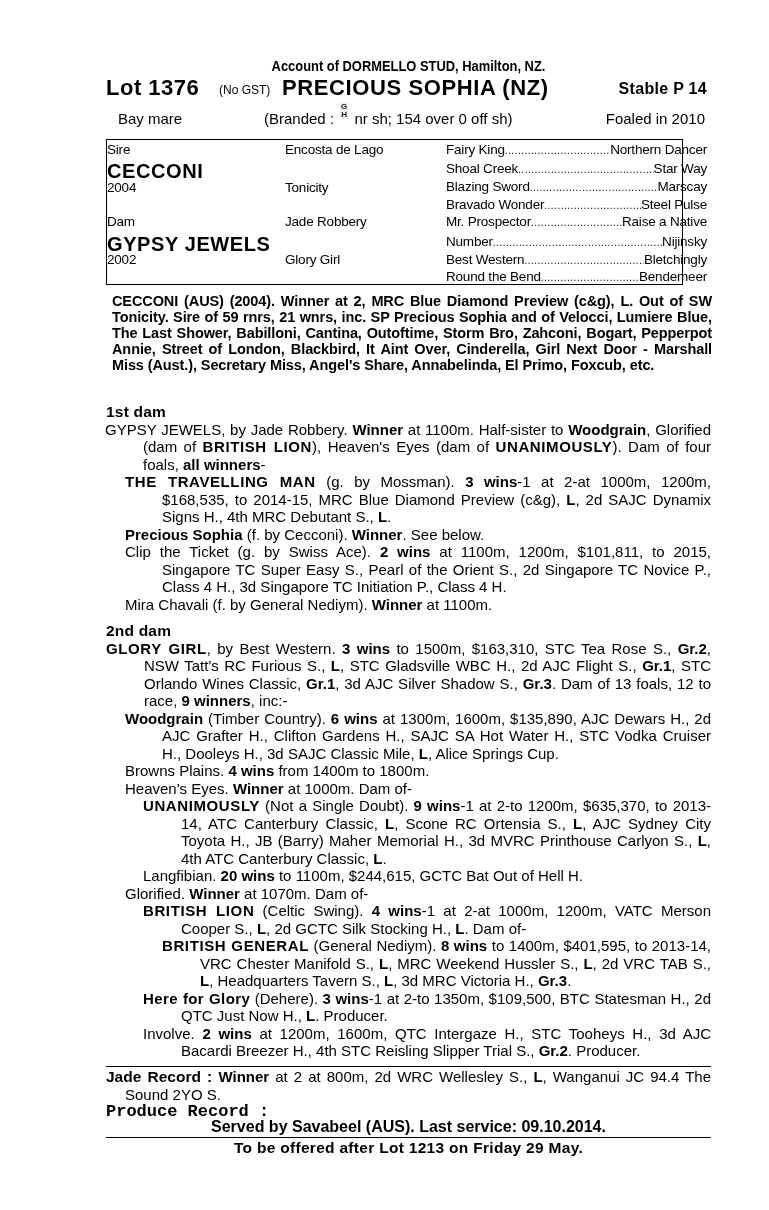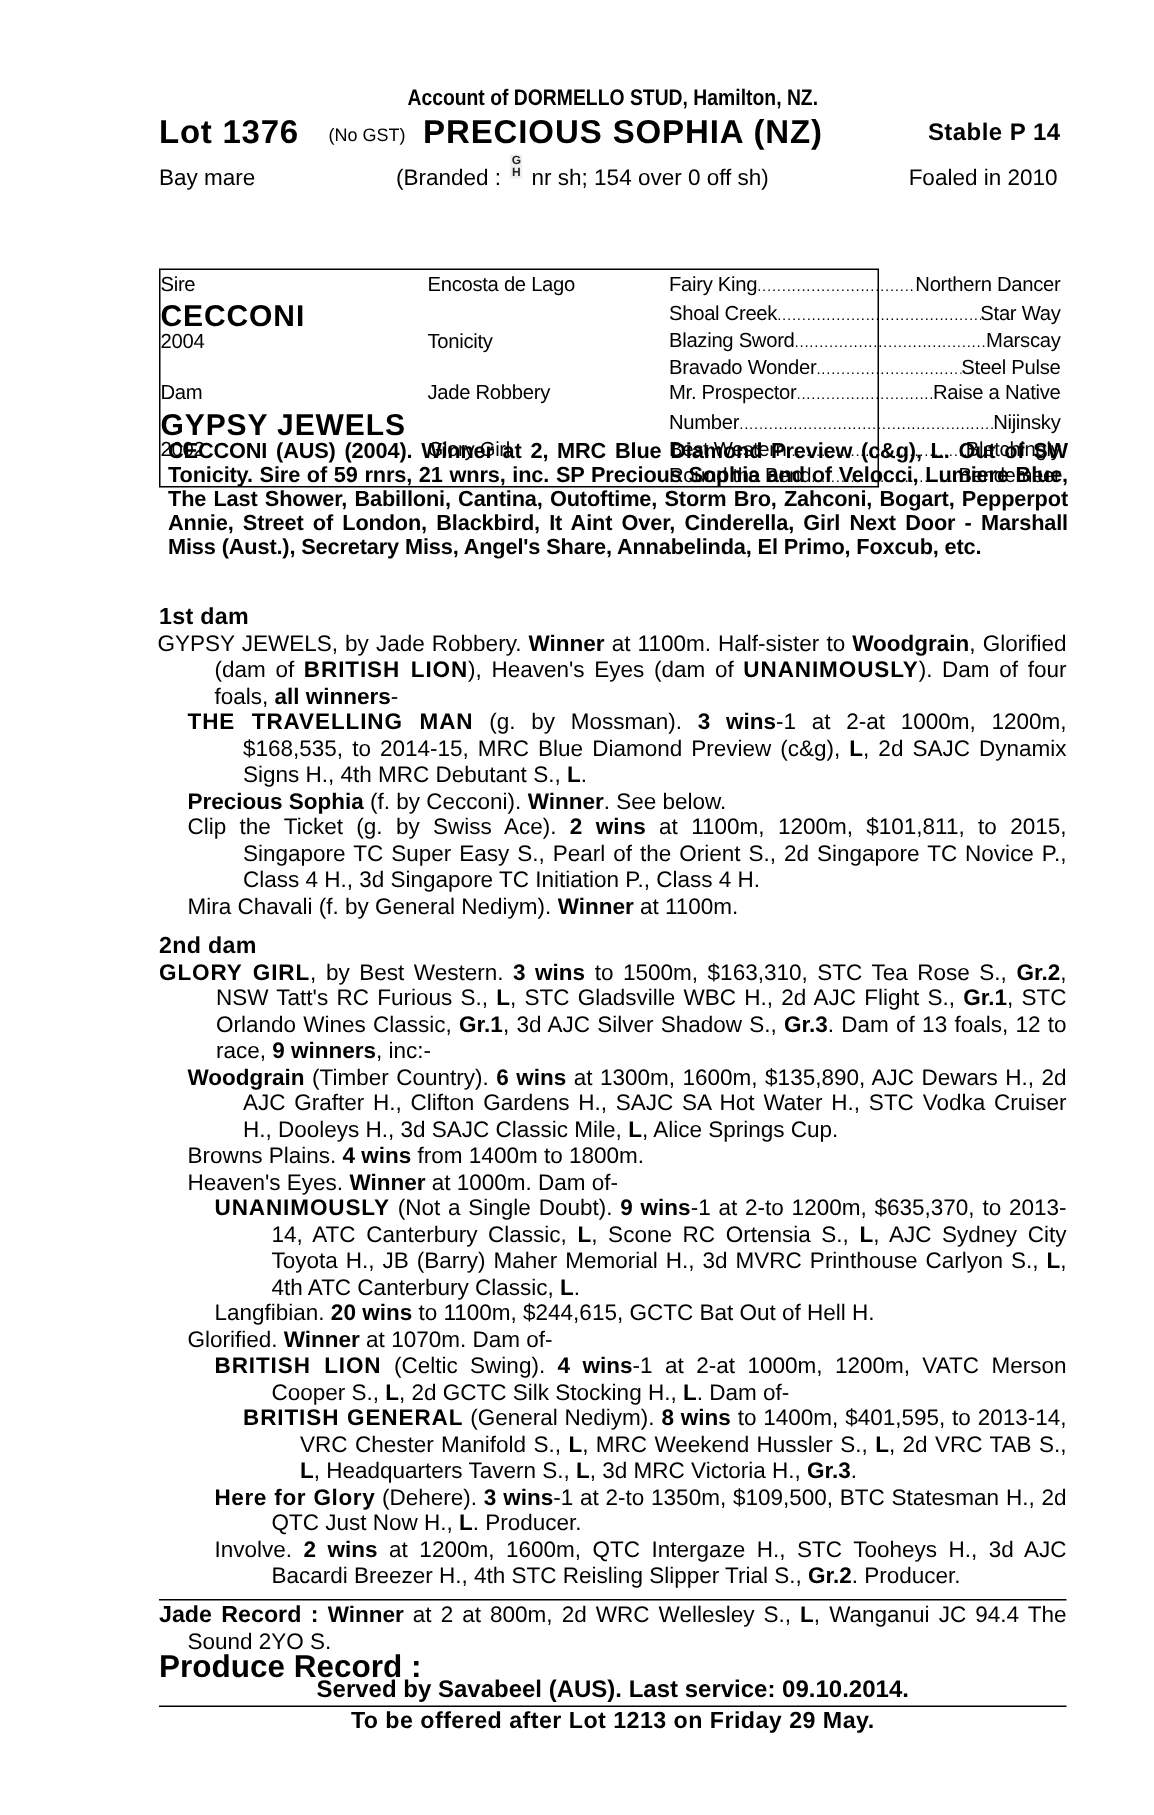--- a/index.html
+++ b/index.html
@@ -7,26 +7,26 @@
   .page { position:absolute; left:106px; top:0; width:605px; }
 
   .account { position:absolute; top:57px; left:0; width:605px; text-align:center; font-family:"Liberation Sans", sans-serif; font-weight:bold; font-size:15px; transform:scaleX(0.86); transform-origin:center; letter-spacing:0; }
   .lotline { position:absolute; top:75px; left:0; width:605px; height:28px; }
   .lot { position:absolute; left:0; top:0; font-weight:900; font-size:22px; letter-spacing:0.5px; }
   .nogst { position:absolute; left:113px; top:8px; font-size:12px; }
   .horse { position:absolute; left:176px; top:0; font-weight:900; font-size:22px; letter-spacing:0.6px; }
   .stable { position:absolute; right:4px; top:5px; font-weight:900; font-size:16px; letter-spacing:0.3px; }
 
   .infoline { position:absolute; top:108px; left:0; width:605px; font-size:15px; }
-  .sex { position:absolute; left:0; top:2px; }
+  .sex { position:absolute; left:12px; top:2px; }
   .brand { position:absolute; left:158px; top:2px; white-space:nowrap; }
   .brandmark { display:inline-block; vertical-align:top; width:8px; font-size:8px; line-height:8px; font-weight:bold; text-align:center; position:relative; top:-7px; margin:0 2px; color:#222; background:#eee; }
   .foaled { position:absolute; right:6px; top:2px; }
 
-  .pedigree { position:absolute; top:139px; left:0; width:480px; height:146px; border:1px solid #000; box-sizing:border-box; font-size:13.5px;margin-top:40px; }
+  .pedigree { position:absolute; top:139px; left:0; width:577px; height:146px; border:1px solid #000; box-sizing:border-box; font-size:13.5px; }
   .ped-cell { position:absolute; white-space:nowrap; letter-spacing:-0.2px; }
   .ped-bold { font-weight:900; font-size:20px; letter-spacing:0.6px; }
   .ancestor { position:absolute; left:339px; width:261px; display:flex; white-space:nowrap; font-size:13.5px; letter-spacing:-0.2px; }
   .ancestor .l { flex:0 0 auto; }
   .ancestor .dots { flex:1 1 auto; overflow:hidden; }
   .ancestor .dots::before { content:"......................................................................................................"; letter-spacing:0.5px; font-size:10px; }
   .ancestor .r { flex:0 0 auto; }
 
   .sirenote { position:absolute; top:293px; left:6px; width:600px; font-weight:900; font-size:14.5px; line-height:16px; text-align:justify; letter-spacing:-0.1px; }
 
@@ -143,20 +143,20 @@
     <div class="p" style="padding-left:75px; text-indent:-38px;"><span class="cap">BRITISH LION</span><span> (Celtic Swing). </span><span class="b">4 wins</span><span>-1 at 2-at 1000m, 1200m, VATC Merson Cooper S., </span><span class="b">L</span><span>, 2d GCTC Silk Stocking H., </span><span class="b">L</span><span>. Dam of-</span></div>
     <div class="p" style="padding-left:94px; text-indent:-38px;"><span class="cap">BRITISH GENERAL</span><span> (General Nediym). </span><span class="b">8 wins</span><span> to 1400m, $401,595, to 2013-14, VRC Chester Manifold S., </span><span class="b">L</span><span>, MRC Weekend Hussler S., </span><span class="b">L</span><span>, 2d VRC TAB S., </span><span class="b">L</span><span>, Headquarters Tavern S., </span><span class="b">L</span><span>, 3d MRC Victoria H., </span><span class="b">Gr.3</span><span>.</span></div>
     <div class="p" style="padding-left:75px; text-indent:-38px;"><span class="b" style="letter-spacing:0.4px;">Here for Glory</span><span> (Dehere). </span><span class="b">3 wins</span><span>-1 at 2-to 1350m, $109,500, BTC Statesman H., 2d QTC Just Now H., </span><span class="b">L</span><span>. Producer.</span></div>
     <div class="p" style="padding-left:75px; text-indent:-38px;"><span>Involve. </span><span class="b">2 wins</span><span> at 1200m, 1600m, QTC Intergaze H., STC Tooheys H., 3d AJC Bacardi Breezer H., 4th STC Reisling Slipper Trial S., </span><span class="b">Gr.2</span><span>. Producer.</span></div>
   </div>
 
   <div class="hr1"></div>
 
   <div class="section" style="top:1068px;">
     <div class="p" style="padding-left:19px; text-indent:-19px;"><span class="b" style="font-size:15.5px;">Jade Record : </span><span class="b">Winner</span><span> at 2 at 800m, 2d WRC Wellesley S., </span><span class="b">L</span><span>, Wanganui JC 94.4 The Sound 2YO S.</span></div>
-    <div class="b" style="font-size:21px;">Produce Record :</div>
+    <div class="b" style="font-size:17px;font-family:Liberation Mono, monospace;">Produce Record :</div>
   </div>
 
   <div class="served">Served by Savabeel (AUS). Last service: 09.10.2014.</div>
   <div class="hr2"></div>
   <div class="offered">To be offered after Lot 1213 on Friday 29 May.</div>
 
 </div>
 
 </body></html>

